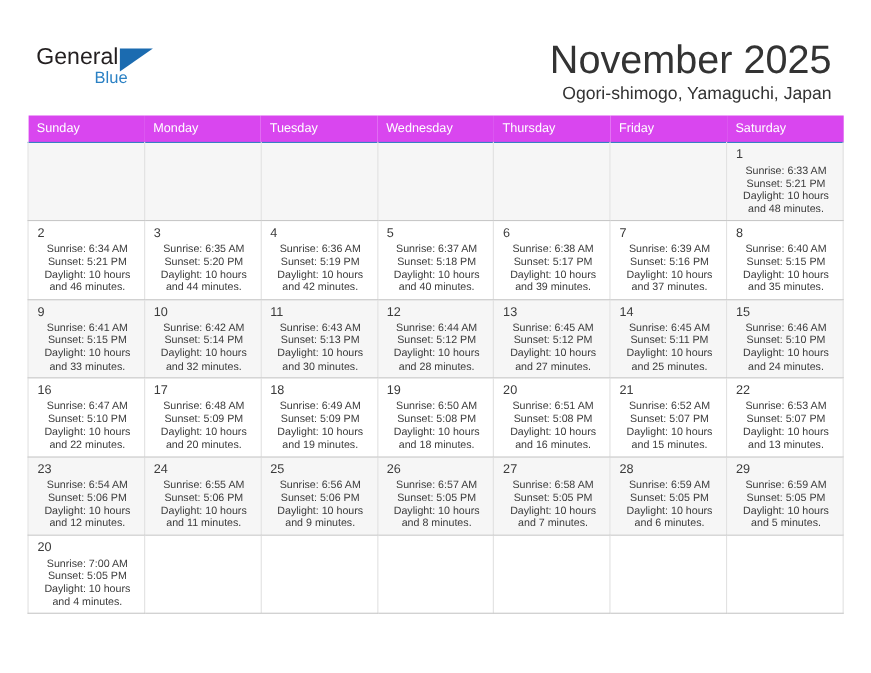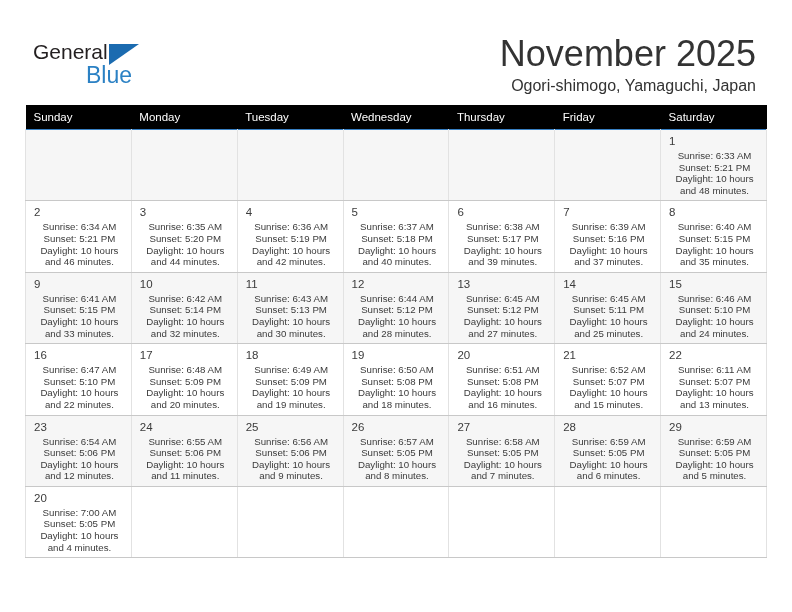--- a/index.html
+++ b/index.html
@@ -51,21 +51,21 @@
     top: 4px;
     width: 0;
     height: 0;
     border-left: 30px solid #1b6bb0;
     border-bottom: 21px solid transparent;
   }
   .logo-blue {
     position: absolute;
     left: 53px;
     top: 22px;
-    font-size: 23px;
+    font-size: 15px;
     color: #2b81c4;
     font-family: "Liberation Sans", sans-serif;
   }
   .title {
     position: absolute;
     right: 36px;
     top: 33px;
     font-size: 36px;
     color: #333333;
     text-align: right;
@@ -85,21 +85,21 @@
   
   .calendar {
     position: absolute;
     left: 25px;
     top: 105px;
     width: 742px;
     border-collapse: collapse;
     table-layout: fixed;
   }
   .calendar th {
-    background: #000000;
+    background: #d946ef;
     color: #ffffff;
     font-size: 11.5px;
     font-weight: normal;
     text-align: left;
     padding: 6px 0 6px 8px;
     height: 12px;
     border: none;
   }
   .calendar td {
     vertical-align: top;
@@ -314,21 +314,21 @@
 Daylight: 10 hours and 16 minutes.</div>
           </td>
           <td>
             <div class="daynum">21</div>
             <div class="dayinfo">Sunrise: 6:52 AM
 Sunset: 5:07 PM
 Daylight: 10 hours and 15 minutes.</div>
           </td>
           <td>
             <div class="daynum">22</div>
-            <div class="dayinfo">Sunrise: 6:11 AM
+            <div class="dayinfo">Sunrise: 6:53 AM
 Sunset: 5:07 PM
 Daylight: 10 hours and 13 minutes.</div>
           </td>
         </tr>
         <tr class="week-odd">
           <td>
             <div class="daynum">23</div>
             <div class="dayinfo">Sunrise: 6:54 AM
 Sunset: 5:06 PM
 Daylight: 10 hours and 12 minutes.</div>

